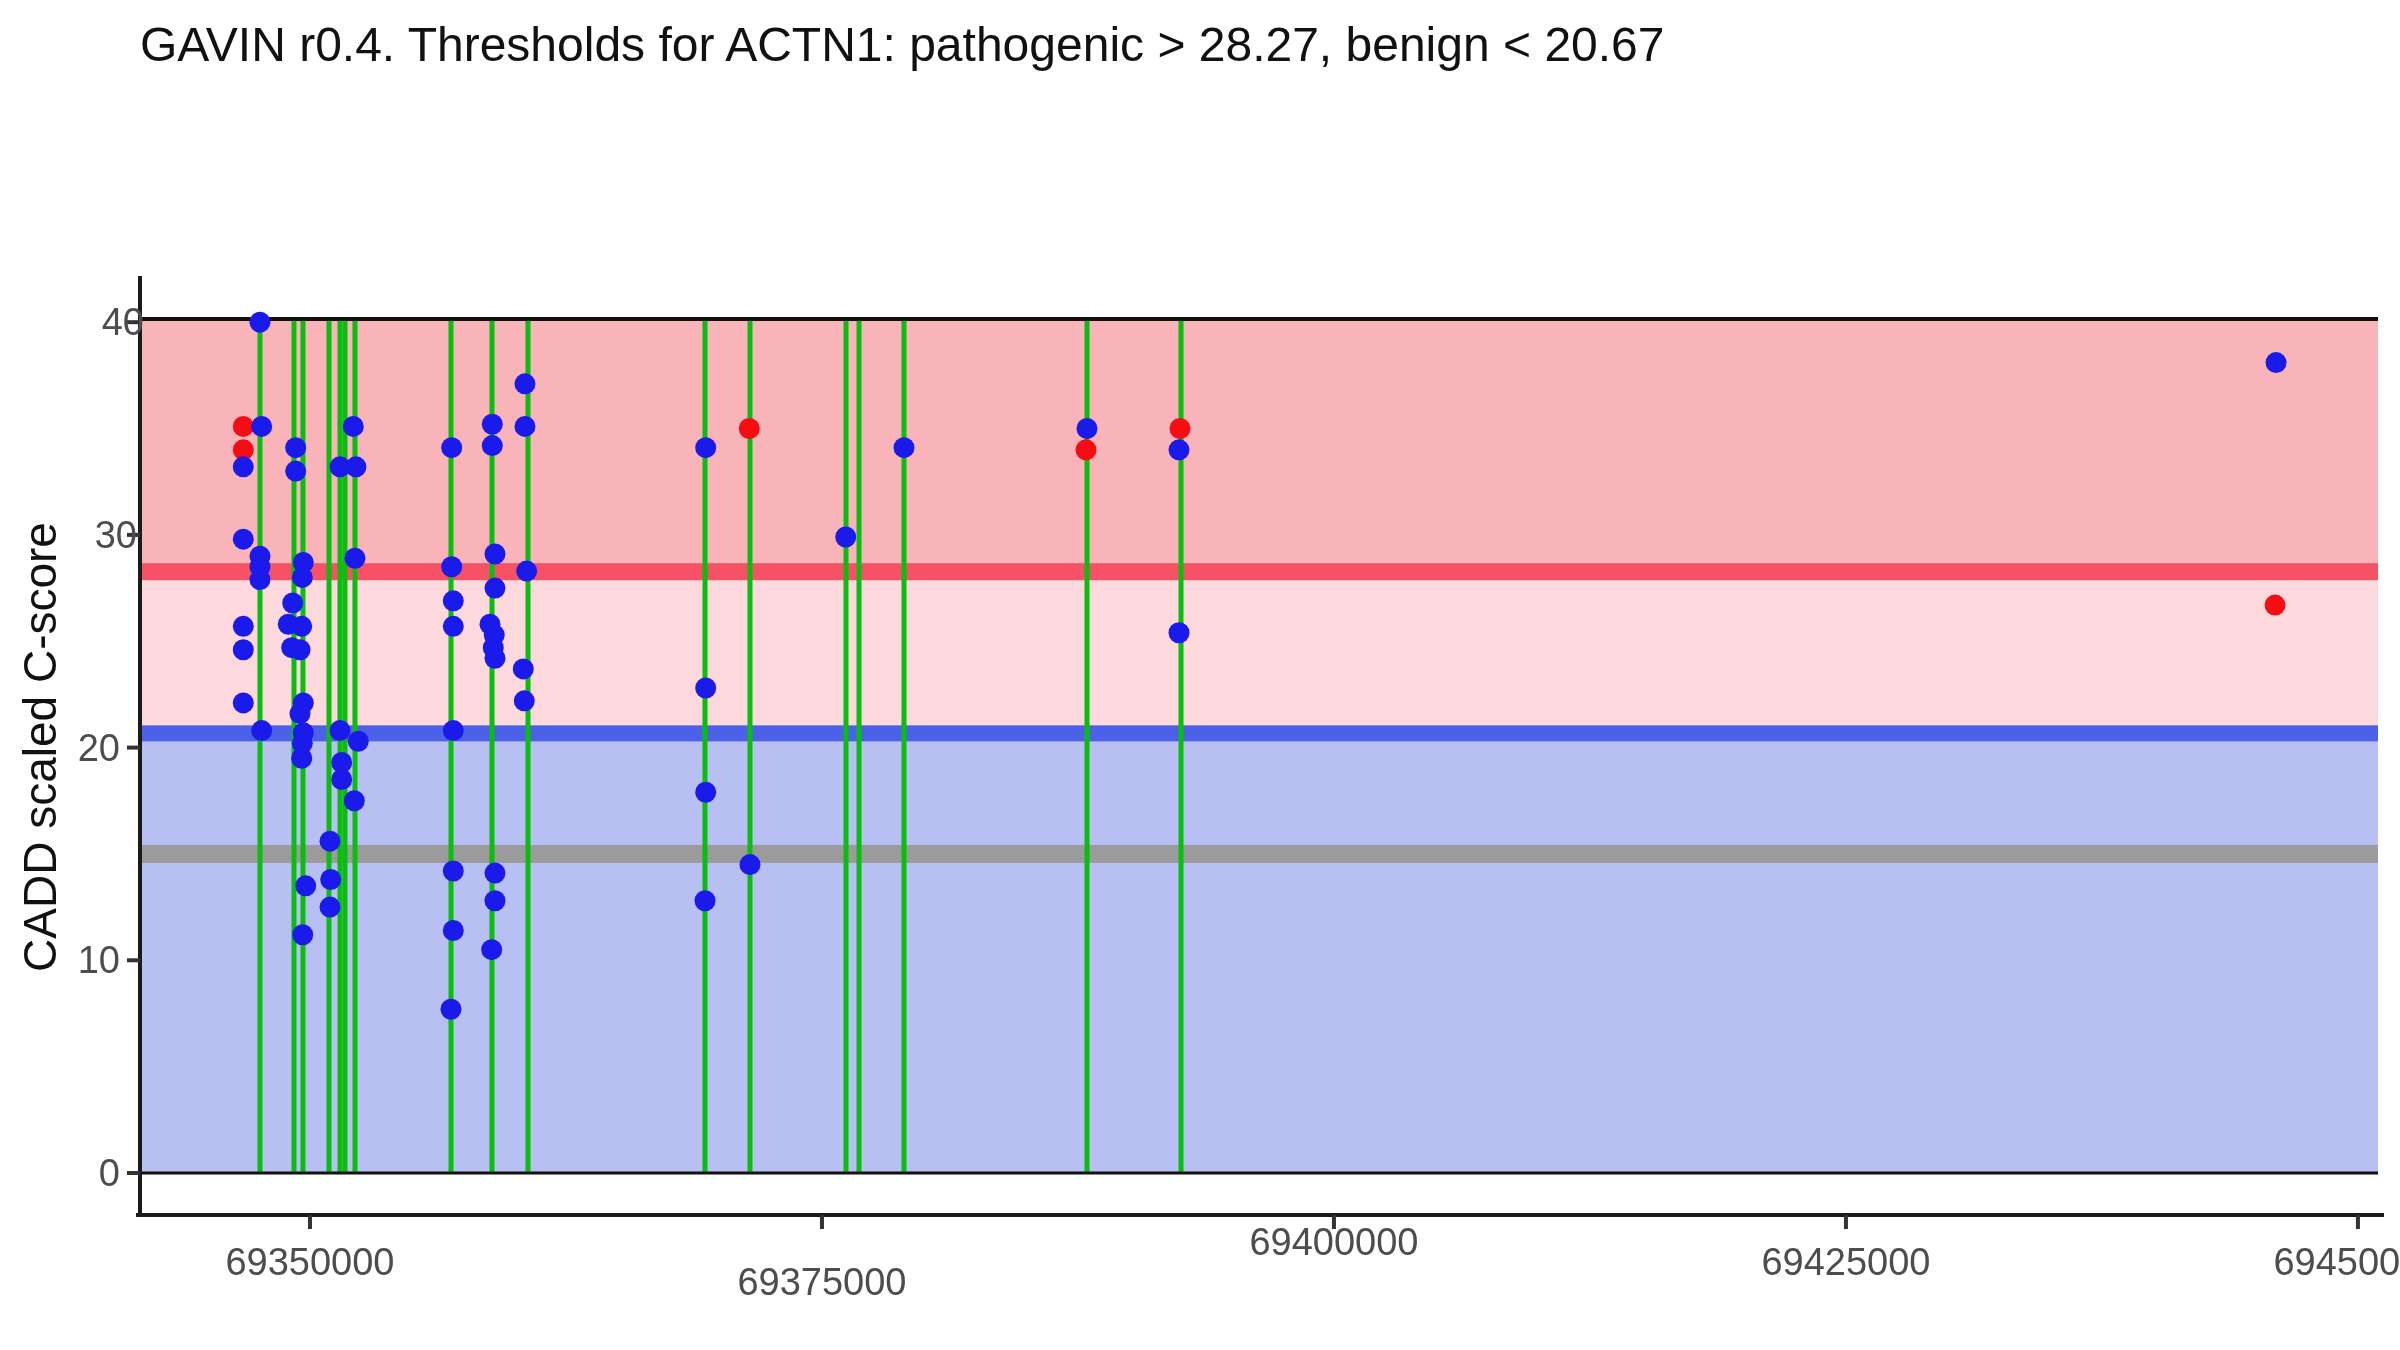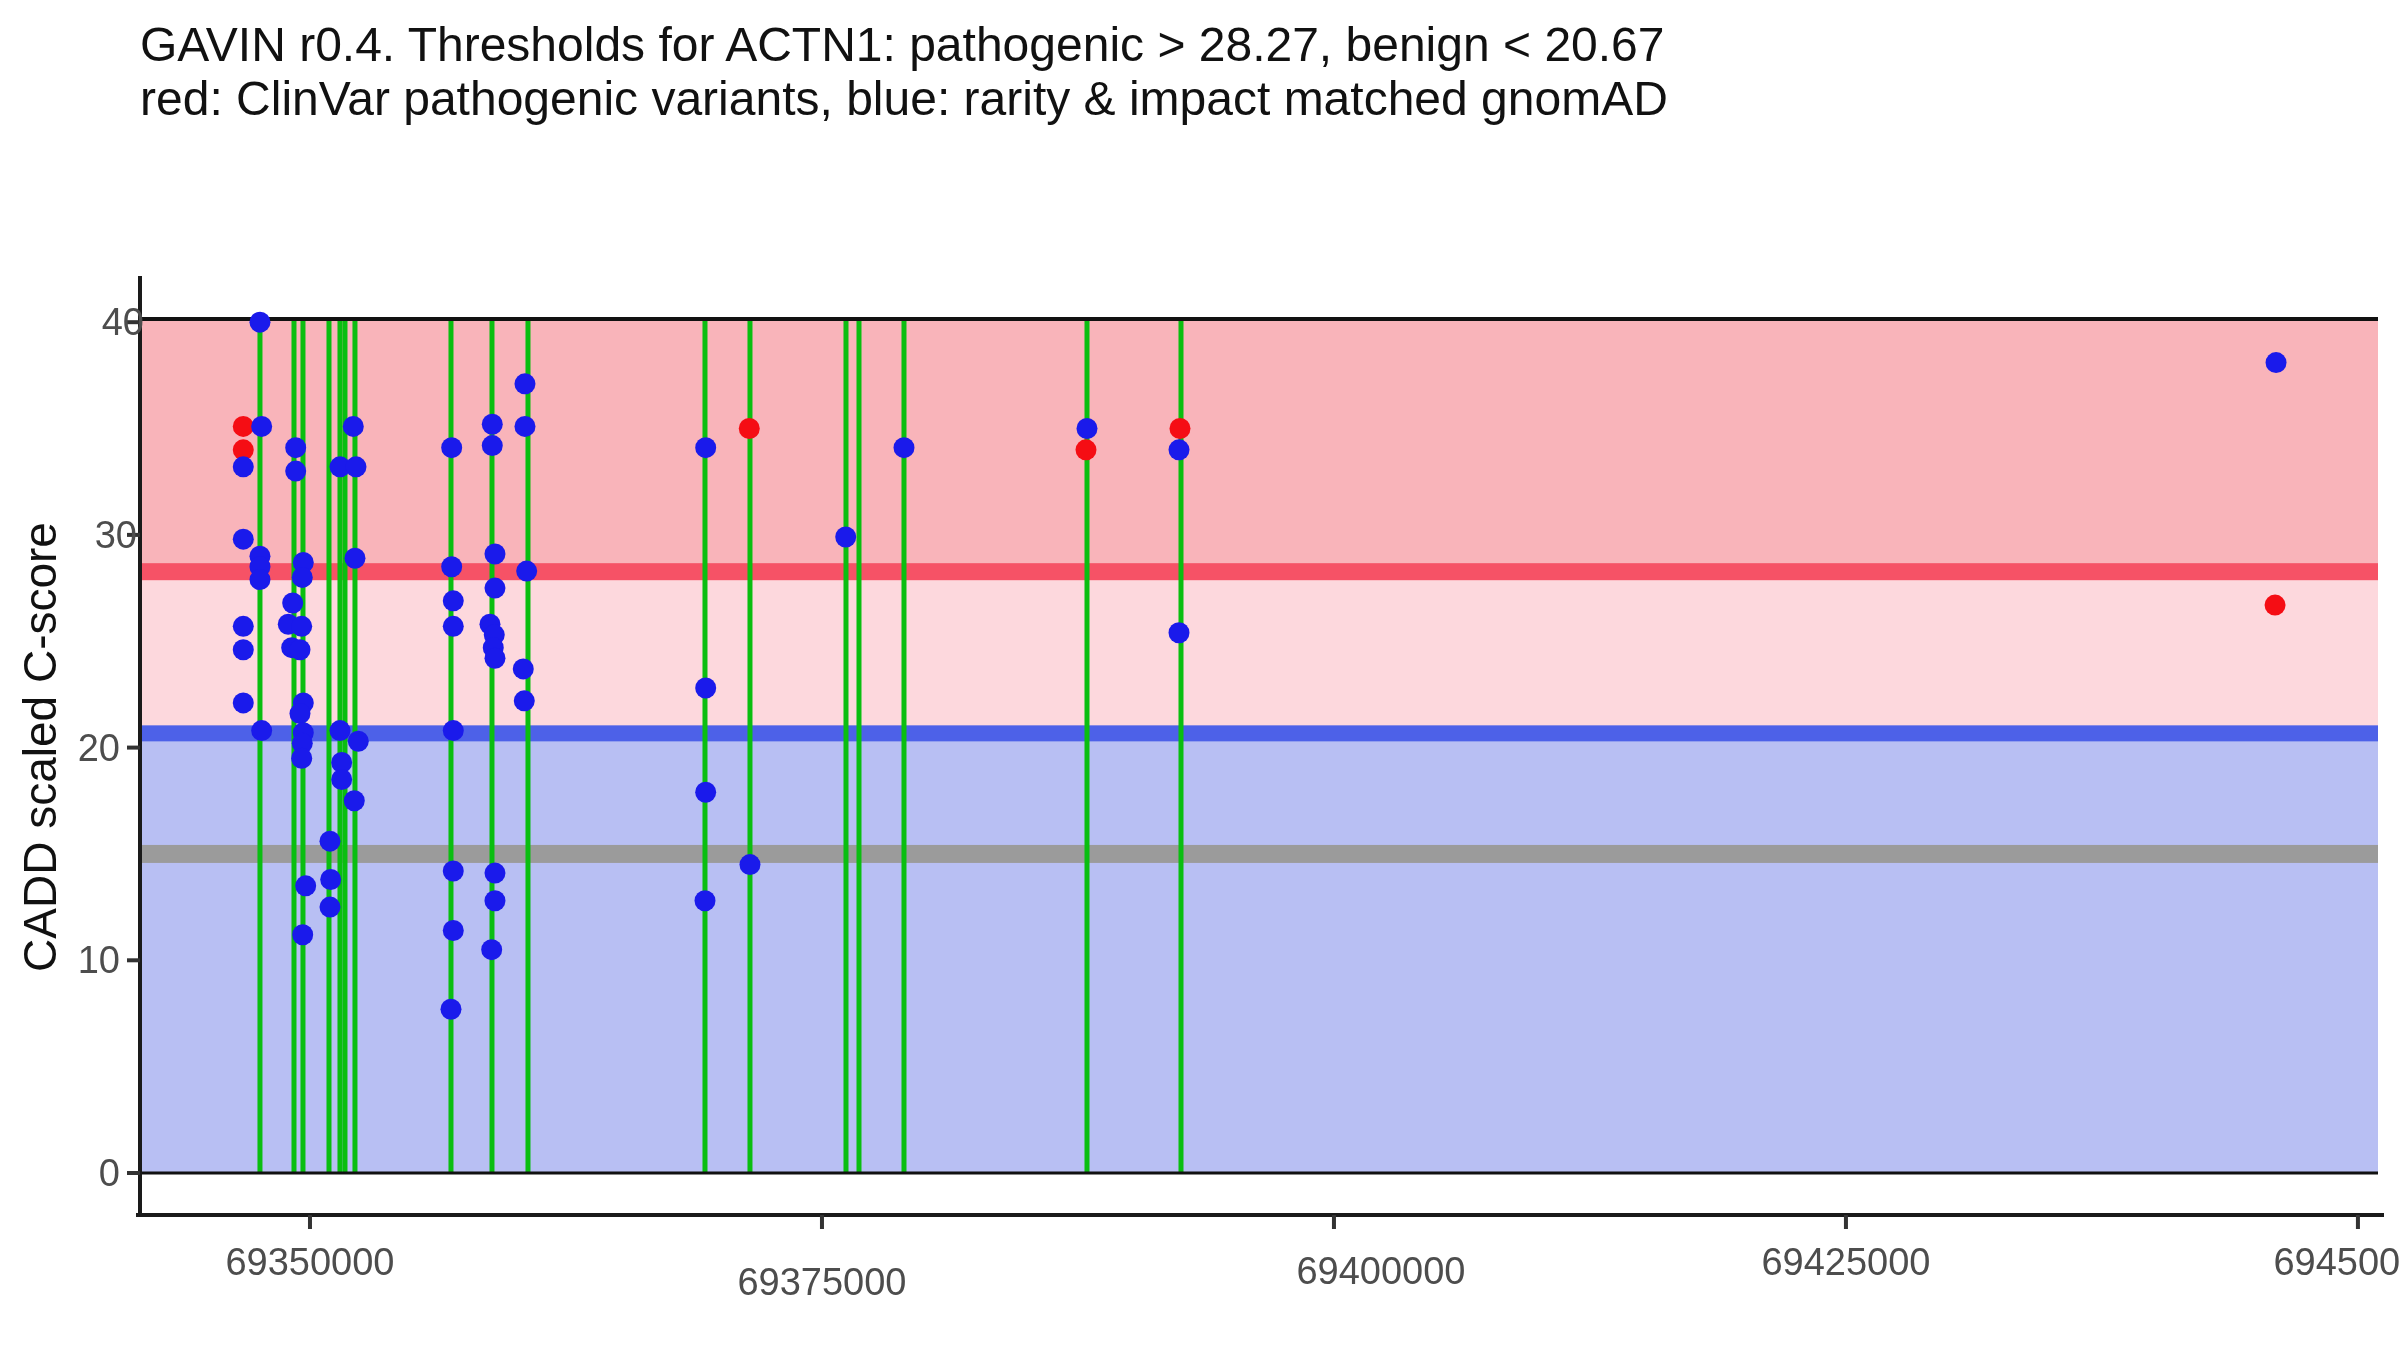--- a/index.html
+++ b/index.html
@@ -187,31 +187,30 @@
       <rect x="127" y="320.1905354919054" width="13" height="4" fill="#333333"></rect>
       <rect x="307.97986822840414" y="1215" width="4" height="14" fill="#333333"></rect>
       <rect x="819.9674231332358" y="1215" width="4" height="14" fill="#333333"></rect>
       <rect x="1331.9549780380673" y="1215" width="4" height="14" fill="#333333"></rect>
       <rect x="1843.942532942899" y="1215" width="4" height="14" fill="#333333"></rect>
       <rect x="2355.9300878477306" y="1215" width="4" height="14" fill="#333333"></rect>
     </svg>
 
   <div class="chart-title">
     <div>GAVIN r0.4. Thresholds for ACTN1: pathogenic &gt; 28.27, benign &lt; 20.67</div>
-    <div>red: ClinVar pathogenic variants, blue: rarity &amp; impact matched gnomAD</div>
   </div>
 
   <div class="y-axis-title">CADD scaled C-score</div>
 
   <div id="tick-labels">
       <div class="y-tick-label" style="top: 1154px;">0</div>
       <div class="y-tick-label" style="top: 941.298px;">10</div>
       <div class="y-tick-label" style="top: 728.595px;">20</div>
       <div class="y-tick-label" style="top: 515.893px; padding-left: 17px;">30</div>
       <div class="y-tick-label" style="top: 303.191px; padding-left: 24px;">40</div>
       <div class="x-tick-label" style="left: 309.98px; top: 1243px;">69350000</div>
       <div class="x-tick-label" style="left: 821.967px; top: 1243px; margin-top: 20px;">69375000</div>
-      <div class="x-tick-label" style="left: 1333.95px; top: 1252px; margin-left: 47px;">69400000</div>
+      <div class="x-tick-label" style="left: 1333.95px; top: 1223px;">69400000</div>
       <div class="x-tick-label" style="left: 1845.94px; top: 1243px;">69425000</div>
       <div class="x-tick-label" style="left: 2357.93px; top: 1243px;">69450000</div>
     </div>
 
 </div>
 
 </body></html>

